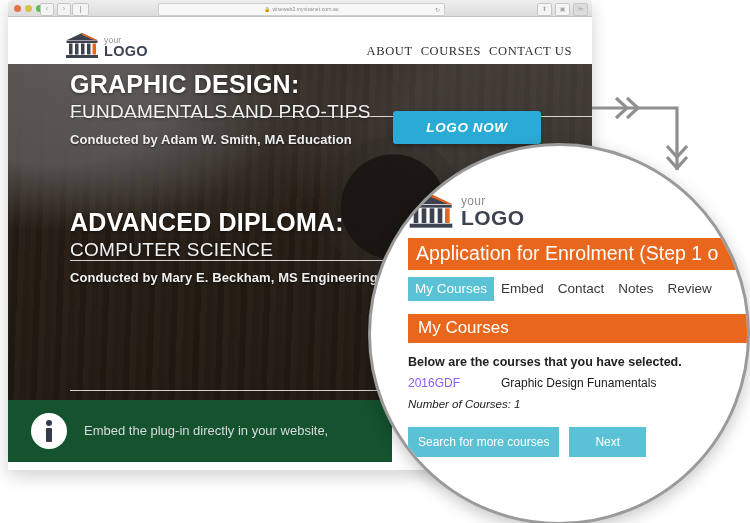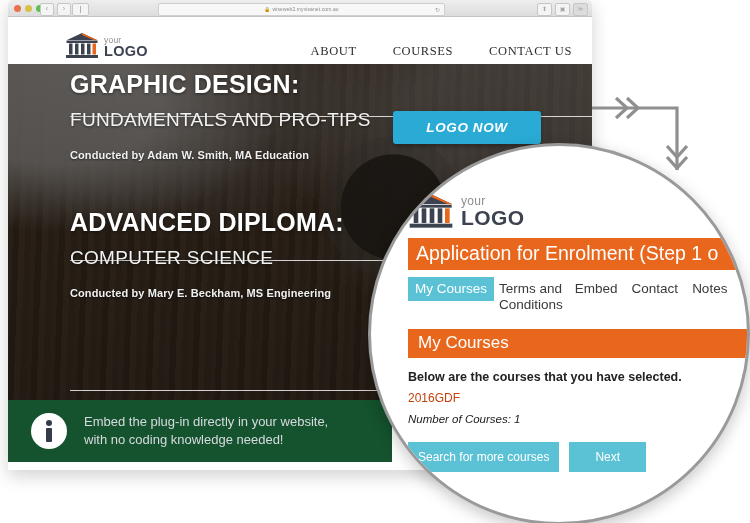--- a/index.html
+++ b/index.html
@@ -38,21 +38,21 @@
 
   
   .siteheader{height:47px;background:#fff;position:relative;}
   .logo{position:absolute;left:57px;top:15px;display:flex;align-items:flex-end;gap:5px;}
   .logomark{width:34px;height:27px;position:relative;flex:none;}
   .logotext{line-height:1;padding-bottom:1px;}
   .logotext .t1{font-size:8.5px;color:#8d8d8d;letter-spacing:.2px;display:block;
                 font-family:"Liberation Sans",sans-serif;}
   .logotext .t2{font-size:14.5px;color:#3c4250;font-weight:bold;letter-spacing:.3px;display:block;
                 margin-top:-1px;}
-  .mainnav{position:absolute;right:20px;top:27px;display:flex;gap:36px;}
+  .mainnav{position:absolute;right:20px;top:27px;display:flex;gap:8px;}
   .mainnav a{font-family:"Liberation Serif",serif;font-size:12.5px;color:#2e2e2e;
              letter-spacing:.6px;text-decoration:none;}
 
   
   .hero{position:relative;height:340px;overflow:hidden;
         background:#737373;}
   .heroimg{position:absolute;inset:0;
       background:
         radial-gradient(circle at 66% 42%, rgba(20,20,20,.95) 0 52px, rgba(80,80,80,.35) 53px 70px, rgba(0,0,0,0) 71px),
         radial-gradient(ellipse at 8% 12%, rgba(210,212,215,.85) 0 14%, rgba(0,0,0,0) 30%),
@@ -61,23 +61,23 @@
         radial-gradient(ellipse at 96% 54%, rgba(170,172,176,.4) 0 14%, rgba(0,0,0,0) 32%),
         repeating-linear-gradient(92deg, #3a2c20 0 6px, #433324 6px 11px, #2e2218 11px 17px, #4a3828 17px 23px),
         linear-gradient(#3a2c20,#2a2017);}
   .heroshade{position:absolute;inset:0;background:linear-gradient(180deg,rgba(30,24,18,.62),rgba(25,20,15,.72));}
   .hdivider{position:absolute;left:62px;right:0;height:1px;background:rgba(255,255,255,.8);}
 
   .coursebk{position:absolute;left:62px;color:#fff;}
   .c-title{font-family:"Liberation Sans",sans-serif;font-weight:bold;font-size:25px;
            letter-spacing:.2px;line-height:1.05;text-shadow:0 1px 3px rgba(0,0,0,.5);}
   .c-sub{font-family:"Liberation Sans",sans-serif;font-size:19px;letter-spacing:.3px;
-         margin-top:12px;color:#f2f2f2;text-shadow:0 1px 3px rgba(0,0,0,.5);}
-  .c-by{font-family:"Liberation Sans",sans-serif;font-size:11px;font-weight:bold;
-        margin-top:18px;color:#f0f0f0;letter-spacing:.1px;text-shadow:0 1px 2px rgba(0,0,0,.6);}
+         margin-top:4px;color:#f2f2f2;text-shadow:0 1px 3px rgba(0,0,0,.5);}
+  .c-by{font-family:"Liberation Sans",sans-serif;font-size:13px;font-weight:bold;
+        margin-top:9px;color:#f0f0f0;letter-spacing:.1px;text-shadow:0 1px 2px rgba(0,0,0,.6);}
 
   .enrol{position:absolute;left:385px;top:94px;width:148px;height:33px;background:#29ABD6;
          border:none;border-radius:3px;color:#fff;font-family:"Liberation Sans",sans-serif;
          font-weight:bold;font-style:italic;font-size:13.5px;letter-spacing:.6px;cursor:pointer;
          box-shadow:0 2px 5px rgba(0,0,0,.35);}
 
   
   .banner{position:absolute;left:8px;top:400px;width:384px;height:62px;background:#14532d;
           display:flex;align-items:center;}
   .bannerfold{position:absolute;left:392px;top:400px;width:0;height:0;
@@ -116,21 +116,21 @@
   .m-tab.wrap{white-space:normal;width:68px;padding-left:5px;padding-right:5px;}
 
   .m-secthdr{background:#E8671C;color:#fff;font-size:17px;padding:4px 8px 5px 10px;
              margin-top:13px;width:332px;}
   .m-lead{font-size:12.5px;font-weight:bold;color:#222;margin-top:12px;}
 
   .m-table{margin-top:7px;width:300px;}
   .m-table .row{display:flex;}
   .m-table .c1{width:93px;flex:none;}
   .m-th{font-size:12px;font-weight:bold;color:#1b1b1b;padding-bottom:5px;}
-  .m-code{font-size:12px;color:#c2410c;}
+  .m-code{font-size:12px;color:#8b5cf6;}
   .m-desc{font-size:12px;color:#1b1b1b;}
   .m-count{font-size:11.5px;font-style:italic;color:#1b1b1b;margin-top:8px;}
 
   .m-btns{display:flex;gap:10px;margin-top:17px;}
   .m-btn{background:#5BC2D6;color:#fff;border:none;font-size:12px;padding:8px 10px;
          font-family:"Liberation Sans",sans-serif;cursor:pointer;}
   .m-btn.next{padding-left:26px;padding-right:26px;}
 </style>
 </head>
 <body>
@@ -222,21 +222,20 @@
     </div>
   </div>
 
   <div class="banner">
     <div class="infoico">
       <div class="i-dot"></div>
         <div class="i-bar"></div>
     </div>
     <div class="bannertext">
       <div>Embed the plug-in directly in your website,</div>
-      <div>with no coding knowledge needed!</div>
     </div>
   </div>
   <div class="bannerfold"></div>
 
   <div class="arrow">
     <svg width="120" height="90" viewBox="0 0 120 90" aria-hidden="true">
       <g fill="none" stroke="#8f8f8f" stroke-width="3.2">
         <path d="M0,20 L85,20 L85,82"></path>
         <path d="M24,10 L35,20 L24,30"></path>
         <path d="M35,10 L46,20 L35,30"></path>
@@ -266,35 +265,35 @@
         <div class="m-logotext">
           <span class="t1">your</span>
           <span class="t2">LOGO</span>
         </div>
       </div>
 
       <div class="m-apphdr">Application for Enrolment (Step 1 o</div>
 
       <div class="m-tabs">
         <div class="m-tab active">My Courses</div>
-        <div class="m-tab wrap">Terms and Conditions</div>
         <div class="m-tab">Embed</div>
         <div class="m-tab">Contact</div>
         <div class="m-tab">Notes</div>
         <div class="m-tab">Review</div>
 
       </div>
 
       <div class="m-secthdr">My Courses</div>
 
       <div class="m-lead">Below are the courses that you have selected.</div>
 
       <div class="m-table">
         <div class="row">
           <div class="c1 m-code">2016GDF</div>
+          <div class="m-desc">Graphic Design Funamentals</div>
         </div>
       </div>
 
       <div class="m-count">Number of Courses: 1</div>
 
       <div class="m-btns">
         <button class="m-btn">Search for more courses</button>
         <button class="m-btn next">Next</button>
       </div>
 

